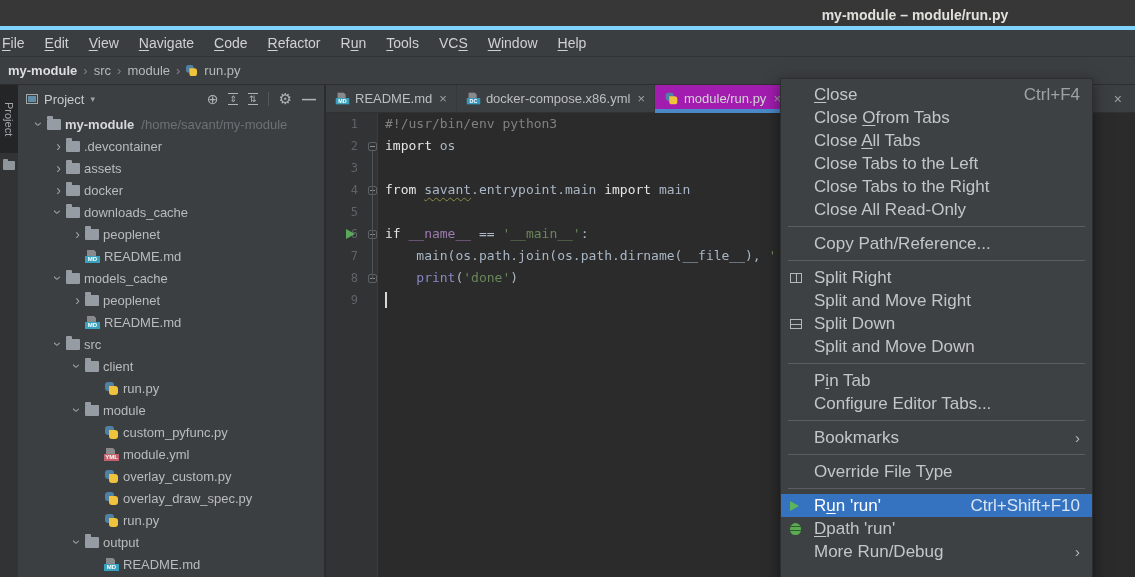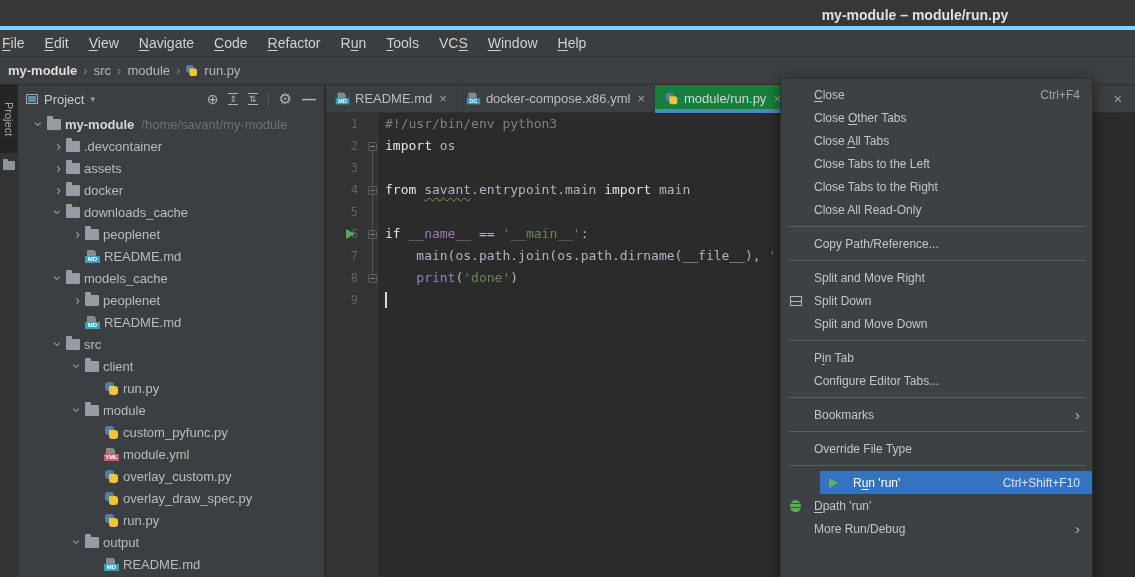--- a/index.html
+++ b/index.html
@@ -92,21 +92,21 @@
 
   
   #editor { position:absolute; left:326px; top:0; width:809px; height:492px; background:#2b2b2b; }
   #tabbar { position:absolute; left:0; top:0; width:809px; height:28px; background:#3c3f41;
             display:flex; border-bottom:1px solid #2f3233; }
   .tab { display:flex; align-items:center; padding:0 9px; font-size:13px; color:#bcbfc1;
          border-right:1px solid #353839; position:relative; cursor:default; white-space:nowrap; }
   .tab .ficon { margin-right:5px; transform:scale(.9); }
   .tab .tclose { margin-left:7px; color:#9da1a4; font-size:13px; }
   .tab .tclose::before { content:"\00D7"; }
-  .tab.active { background:#15803d; color:#d2d5d7; }
+  .tab.active { background:#a21caf; color:#d2d5d7; }
   .tab.active::after { content:""; position:absolute; left:0; right:0; bottom:-1px; height:4px; background:#4a88c7; }
   #tabbar-close { margin-left:auto; padding:0 13px; color:#9da1a4; font-size:14px;
                   display:flex; align-items:center; cursor:default; }
   #tabbar-close::before { content:"\00D7"; }
 
   #code { position:absolute; left:0; top:28px; width:809px; height:464px;
           font-family:"DejaVu Sans Mono","Liberation Mono",monospace; font-size:13px; }
   #gutter-bg { position:absolute; left:0; top:0; width:52px; height:464px; background:#313335;
                border-right:1px solid #3a3d40; }
   .cline { position:relative; height:22px; line-height:22px; padding-left:59px; white-space:pre; }
@@ -118,26 +118,26 @@
               border-left:9px solid #5aa85a; border-top:5px solid transparent; border-bottom:5px solid transparent; }
   .foldmark { position:absolute; left:42px; top:7px; width:9px; height:9px; border:1px solid #5e6163;
               border-radius:2px; background:#313335; }
   .foldmark::before { content:""; position:absolute; left:1px; top:3px; width:5px; height:1px; background:#8a8d8f; }
   #fold-line { position:absolute; left:46px; top:38px; width:1px; height:128px; background:#515456; }
   #caret { position:absolute; left:59px; top:179px; width:2px; height:16px; background:#d8d8d8; }
 
   
   #ctxmenu { position:absolute; left:780px; top:78px; width:313px; height:506px; background:#3d4144;
              border:1px solid #2c2e30; box-shadow:0 4px 14px rgba(0,0,0,.5); z-index:50; padding-top:4px; }
-  .mi { height:23px; display:flex; align-items:center; padding:0 12px 0 9px; font-size:12px;
+  .mi { height:23px; display:flex; align-items:center; padding:0 12px 0 9px; font-size:17px;
         color:#c3c6c8; cursor:default; }
   .mi .mic { width:24px; flex:none; display:flex; align-items:center; }
   .mi .mil { flex:1; white-space:pre; }
   .mi .mis { color:#9da2a7; margin-left:18px; }
-  .mi.sel { background:#3573c0; color:#ffffff;margin-left:39px; }
+  .mi.sel { background:#3573c0; color:#ffffff; }
   .mi.sel .mis { color:#d9e5f5; }
   .msep { height:1px; background:#5b5e60; margin:5px 7px; }
   .subarrow { color:#b7babc; font-size:15px; margin-left:10px; }
   .subarrow::before { content:"\203A"; }
   .ic-split { width:12px; height:10px; border:1px solid #b4b7b9; position:relative; }
   .ic-split.right::before { content:""; position:absolute; left:5px; top:0; width:1px; height:8px; background:#b4b7b9; }
   .ic-split.down::before { content:""; position:absolute; left:0; top:4px; width:10px; height:1px; background:#b4b7b9; }
   .ic-run { width:0; height:0; border-left:9px solid #5fb358; border-top:5px solid transparent;
             border-bottom:5px solid transparent; }
   .ic-bug { width:11px; height:12px; background:#5bab50; border-radius:50% 50% 45% 45%; position:relative; }
@@ -363,21 +363,21 @@
 </div>
 
 <div id="ctxmenu">
   <div class="mi">
       <span class="mic"></span>
       <span class="mil"><span></span><span class="mn">C</span><span>lose</span></span>
       <span class="mis">Ctrl+F4</span>
     </div>
   <div class="mi">
       <span class="mic"></span>
-      <span class="mil"><span>Close </span><span class="mn">O</span><span>ther Tabs</span></span>
+      <span class="mil"><span>Close </span><span class="mn">O</span><span>from Tabs</span></span>
     </div>
   <div class="mi">
       <span class="mic"></span>
       <span class="mil"><span>Close </span><span class="mn">A</span><span>ll Tabs</span></span>
     </div>
   <div class="mi">
       <span class="mic"></span>
       <span class="mil"><span>Close Tabs to the Left</span></span>
     </div>
   <div class="mi">
@@ -387,20 +387,26 @@
   <div class="mi">
       <span class="mic"></span>
       <span class="mil"><span>Close All Read-Only</span></span>
     </div>
   <div class="msep"></div>
   <div class="mi">
       <span class="mic"></span>
       <span class="mil"><span>Copy Path/Reference...</span></span>
     </div>
   <div class="msep"></div>
+  <div class="mi">
+      <span class="mic">
+        <span class="ic-split right"></span>
+      </span>
+      <span class="mil"><span>Split Right</span></span>
+    </div>
   <div class="mi">
       <span class="mic"></span>
       <span class="mil"><span>Split and Move Right</span></span>
     </div>
   <div class="mi">
       <span class="mic">
         <span class="ic-split down"></span>
       </span>
       <span class="mil"><span>Split Down</span></span>
     </div>

